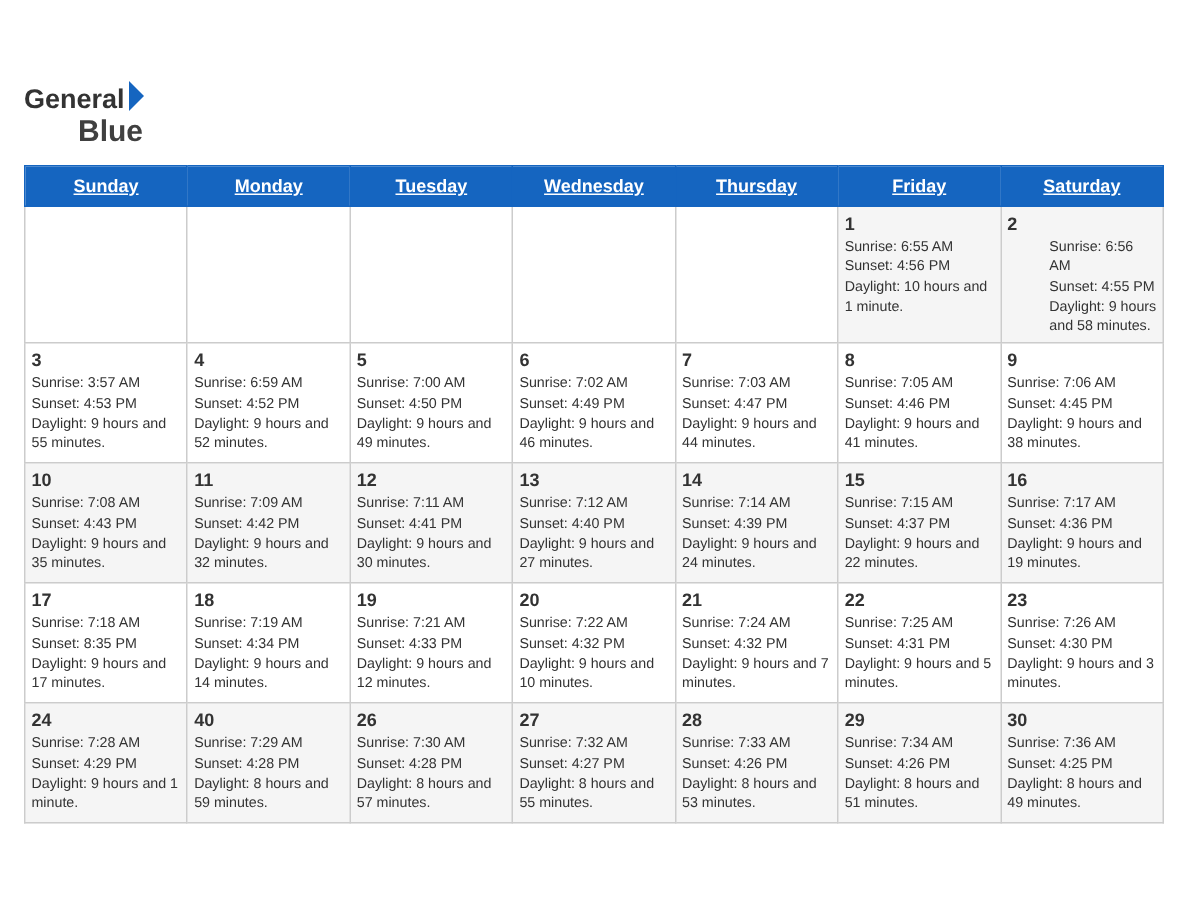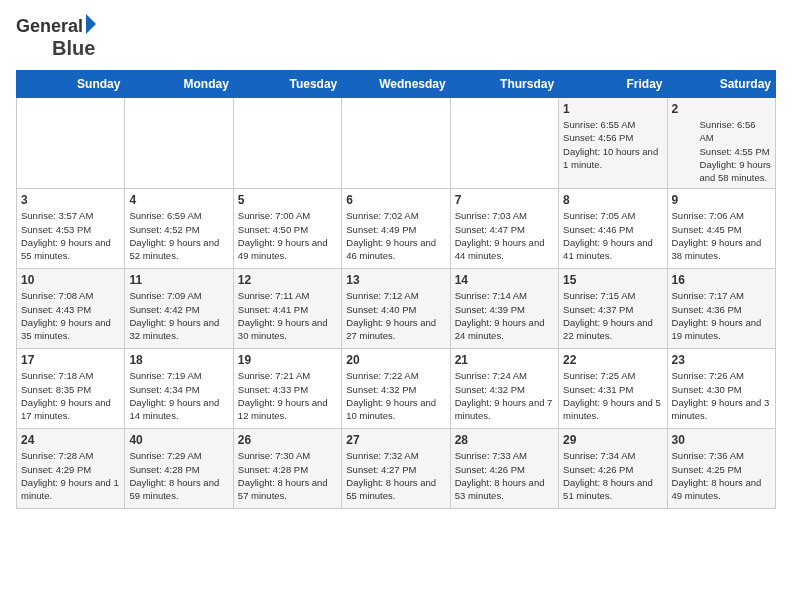--- a/index.html
+++ b/index.html
@@ -18,20 +18,21 @@
     }
     .logo {
       display: flex;
       flex-direction: column;
       align-items: flex-start;
     }
     .logo-text {
       display: flex;
       align-items: flex-start;
       gap: 0;
+      margin-top: 40px;
     }
     .logo-general {
       font-size: 18px;
       font-weight: bold;
       color: #333;
     }
     .logo-blue {
       font-size: 20px;
       font-weight: bold;
       color: #404040;
@@ -62,22 +63,23 @@
       width: 100%;
       border-collapse: collapse;
       table-layout: fixed;
     }
     thead th {
       background: #1565c0;
       color: #fff;
       font-size: 12px;
       font-weight: bold;
       padding: 6px 4px;
-      text-align: right;
+      text-align: center;
       border: 1px solid #1565c0;
+      text-decoration: underline;
     }
     tbody td {
       border: 1px solid #ccc;
       vertical-align: top;
       padding: 4px 4px 4px 4px;
       font-size: 10px;
       color: #333;
       height: 80px;
       background: #fff;
     }

